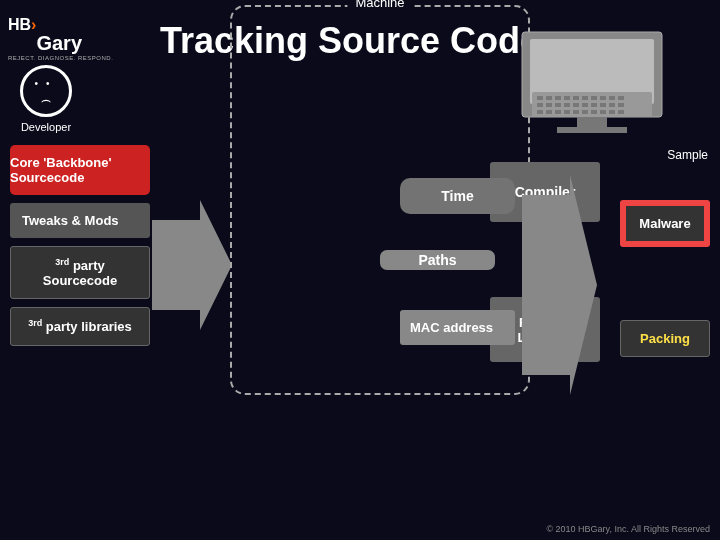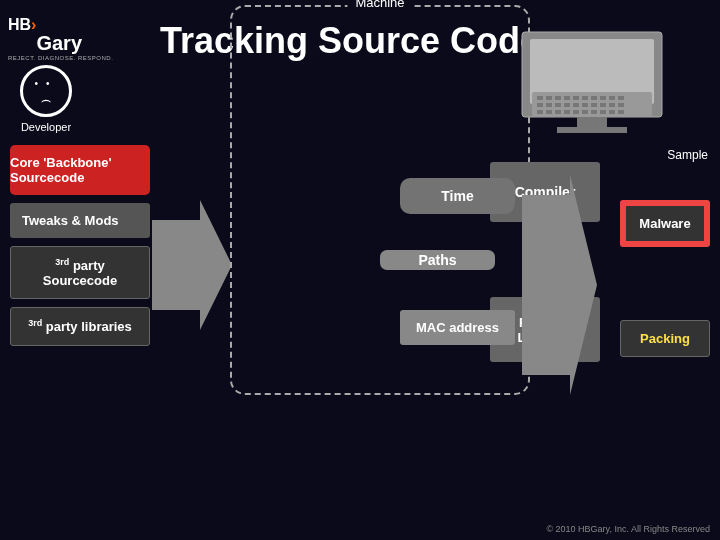--- a/index.html
+++ b/index.html
@@ -256,21 +256,21 @@
 
   <div class="compiler-box">Compiler</div>
 
   <div class="runtime-box">Runtime<br>Libraries</div>
 </div>
 
 <div style="position:absolute; left:400px; top:178px; width:115px; background:#737373; padding:10px; font-size:14px; font-weight:bold; color:white; border-radius:10px; text-align:center;">Time</div>
 
 <div style="position:absolute; left:380px; top:250px; width:115px; background:#888; padding:2px; font-size:14px; font-weight:bold; color:white; border-radius:7px; text-align:center;">Paths</div>
 
-<div style="position:absolute; left:400px; top:310px; width:115px; background:#888; padding:10px; font-size:13px; font-weight:bold; color:white; border-radius:3px; text-align:center;">MAC address</div>
+<div style="position:absolute; left:400px; top:310px; width:115px; background:#888; padding:10px; font-size:13px; font-weight:bold; color:white; border-radius:3px; ">MAC address</div>
 
 <div style="position:absolute; left:522px; top:175px;">
   <svg width="75" height="220" viewBox="0 0 75 220">
     <polygon points="0,20 48,20 48,0 75,110 48,220 48,200 0,200" fill="#888"></polygon>
   </svg>
 </div>
 
 <div style="position:absolute; right:12px; top:148px; font-size:12px; color:white;">Sample</div>
 
 <div style="position:absolute; right:10px; top:200px; width:90px; background:#333; border:6px solid #ef4444; padding:10px 8px; font-size:13px; font-weight:bold; color:white; border-radius:3px; text-align:center;">Malware</div>

